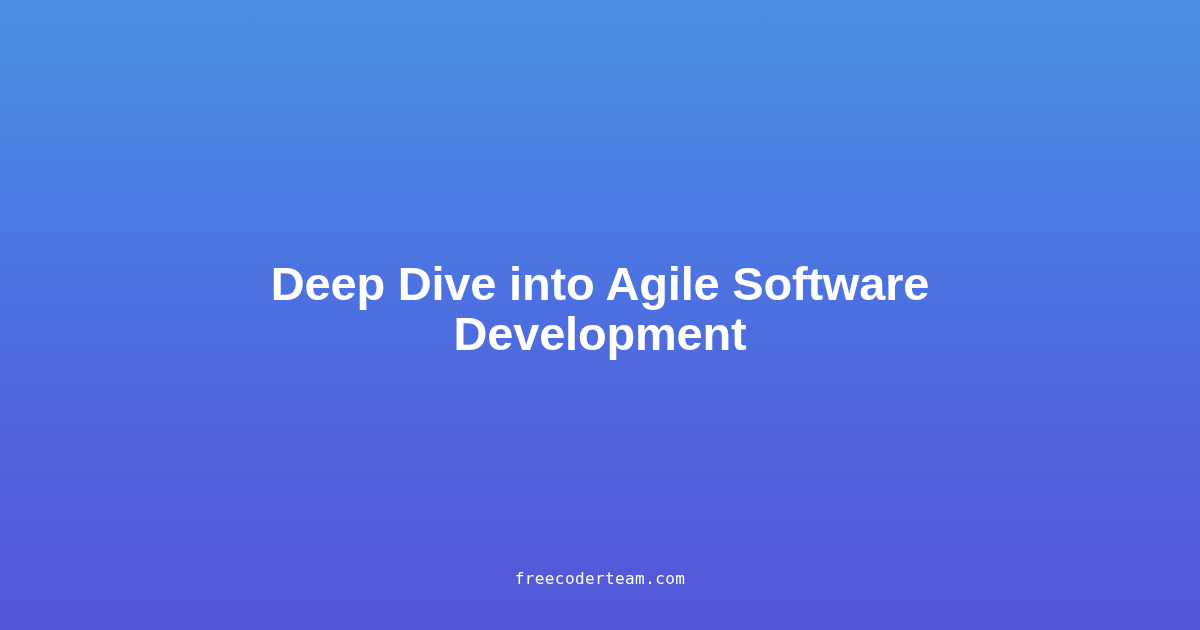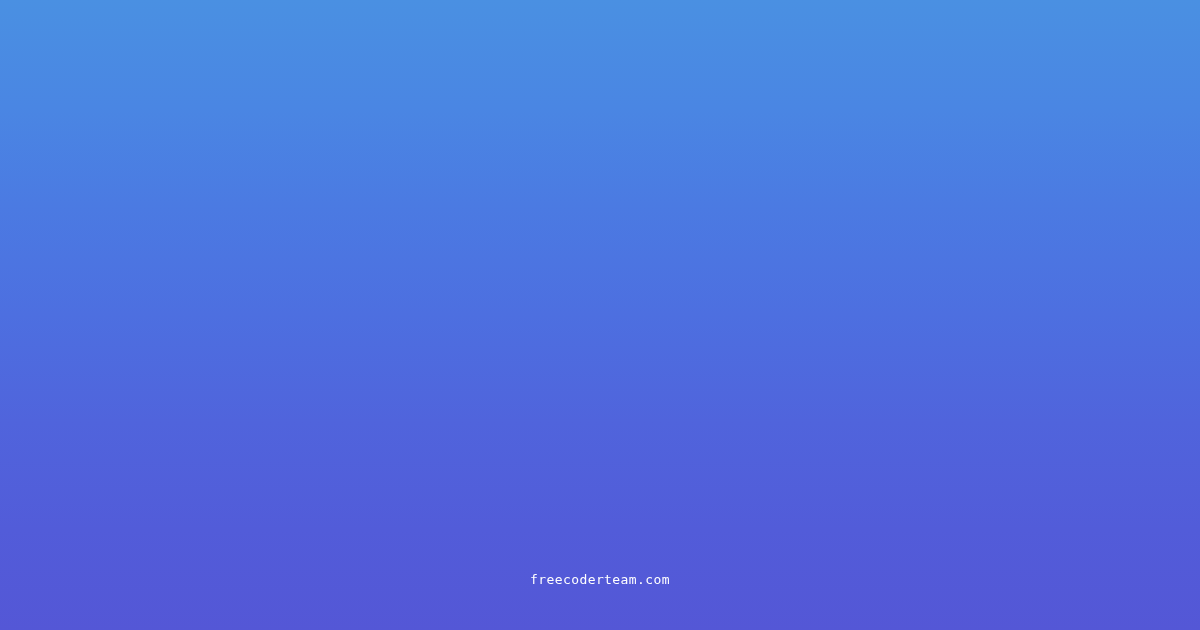--- a/index.html
+++ b/index.html
@@ -63,30 +63,33 @@
     left: 0;
     right: 0;
     bottom: 42px;
     text-align: center;
   }
 
   .footer-text {
     display: inline-block;
     color: #ffffff;
     font-family: "DejaVu Sans Mono", "Liberation Mono", monospace;
-    font-size: 13px;
+    font-size: 16px;
     font-weight: 400;
     line-height: 14px;
     letter-spacing: 0.4px;
     white-space: nowrap;
   }
 </style>
 </head>
 <body>
 
 <div class="og-card">
 
+  <div class="title-block">
+    <h1 class="card-title">Deep Dive into Agile Software Development</h1>
+  </div>
 
   <div class="card-footer">
     <span class="footer-text">freecoderteam.com</span>
   </div>
 
 </div>
 
 </body></html>

